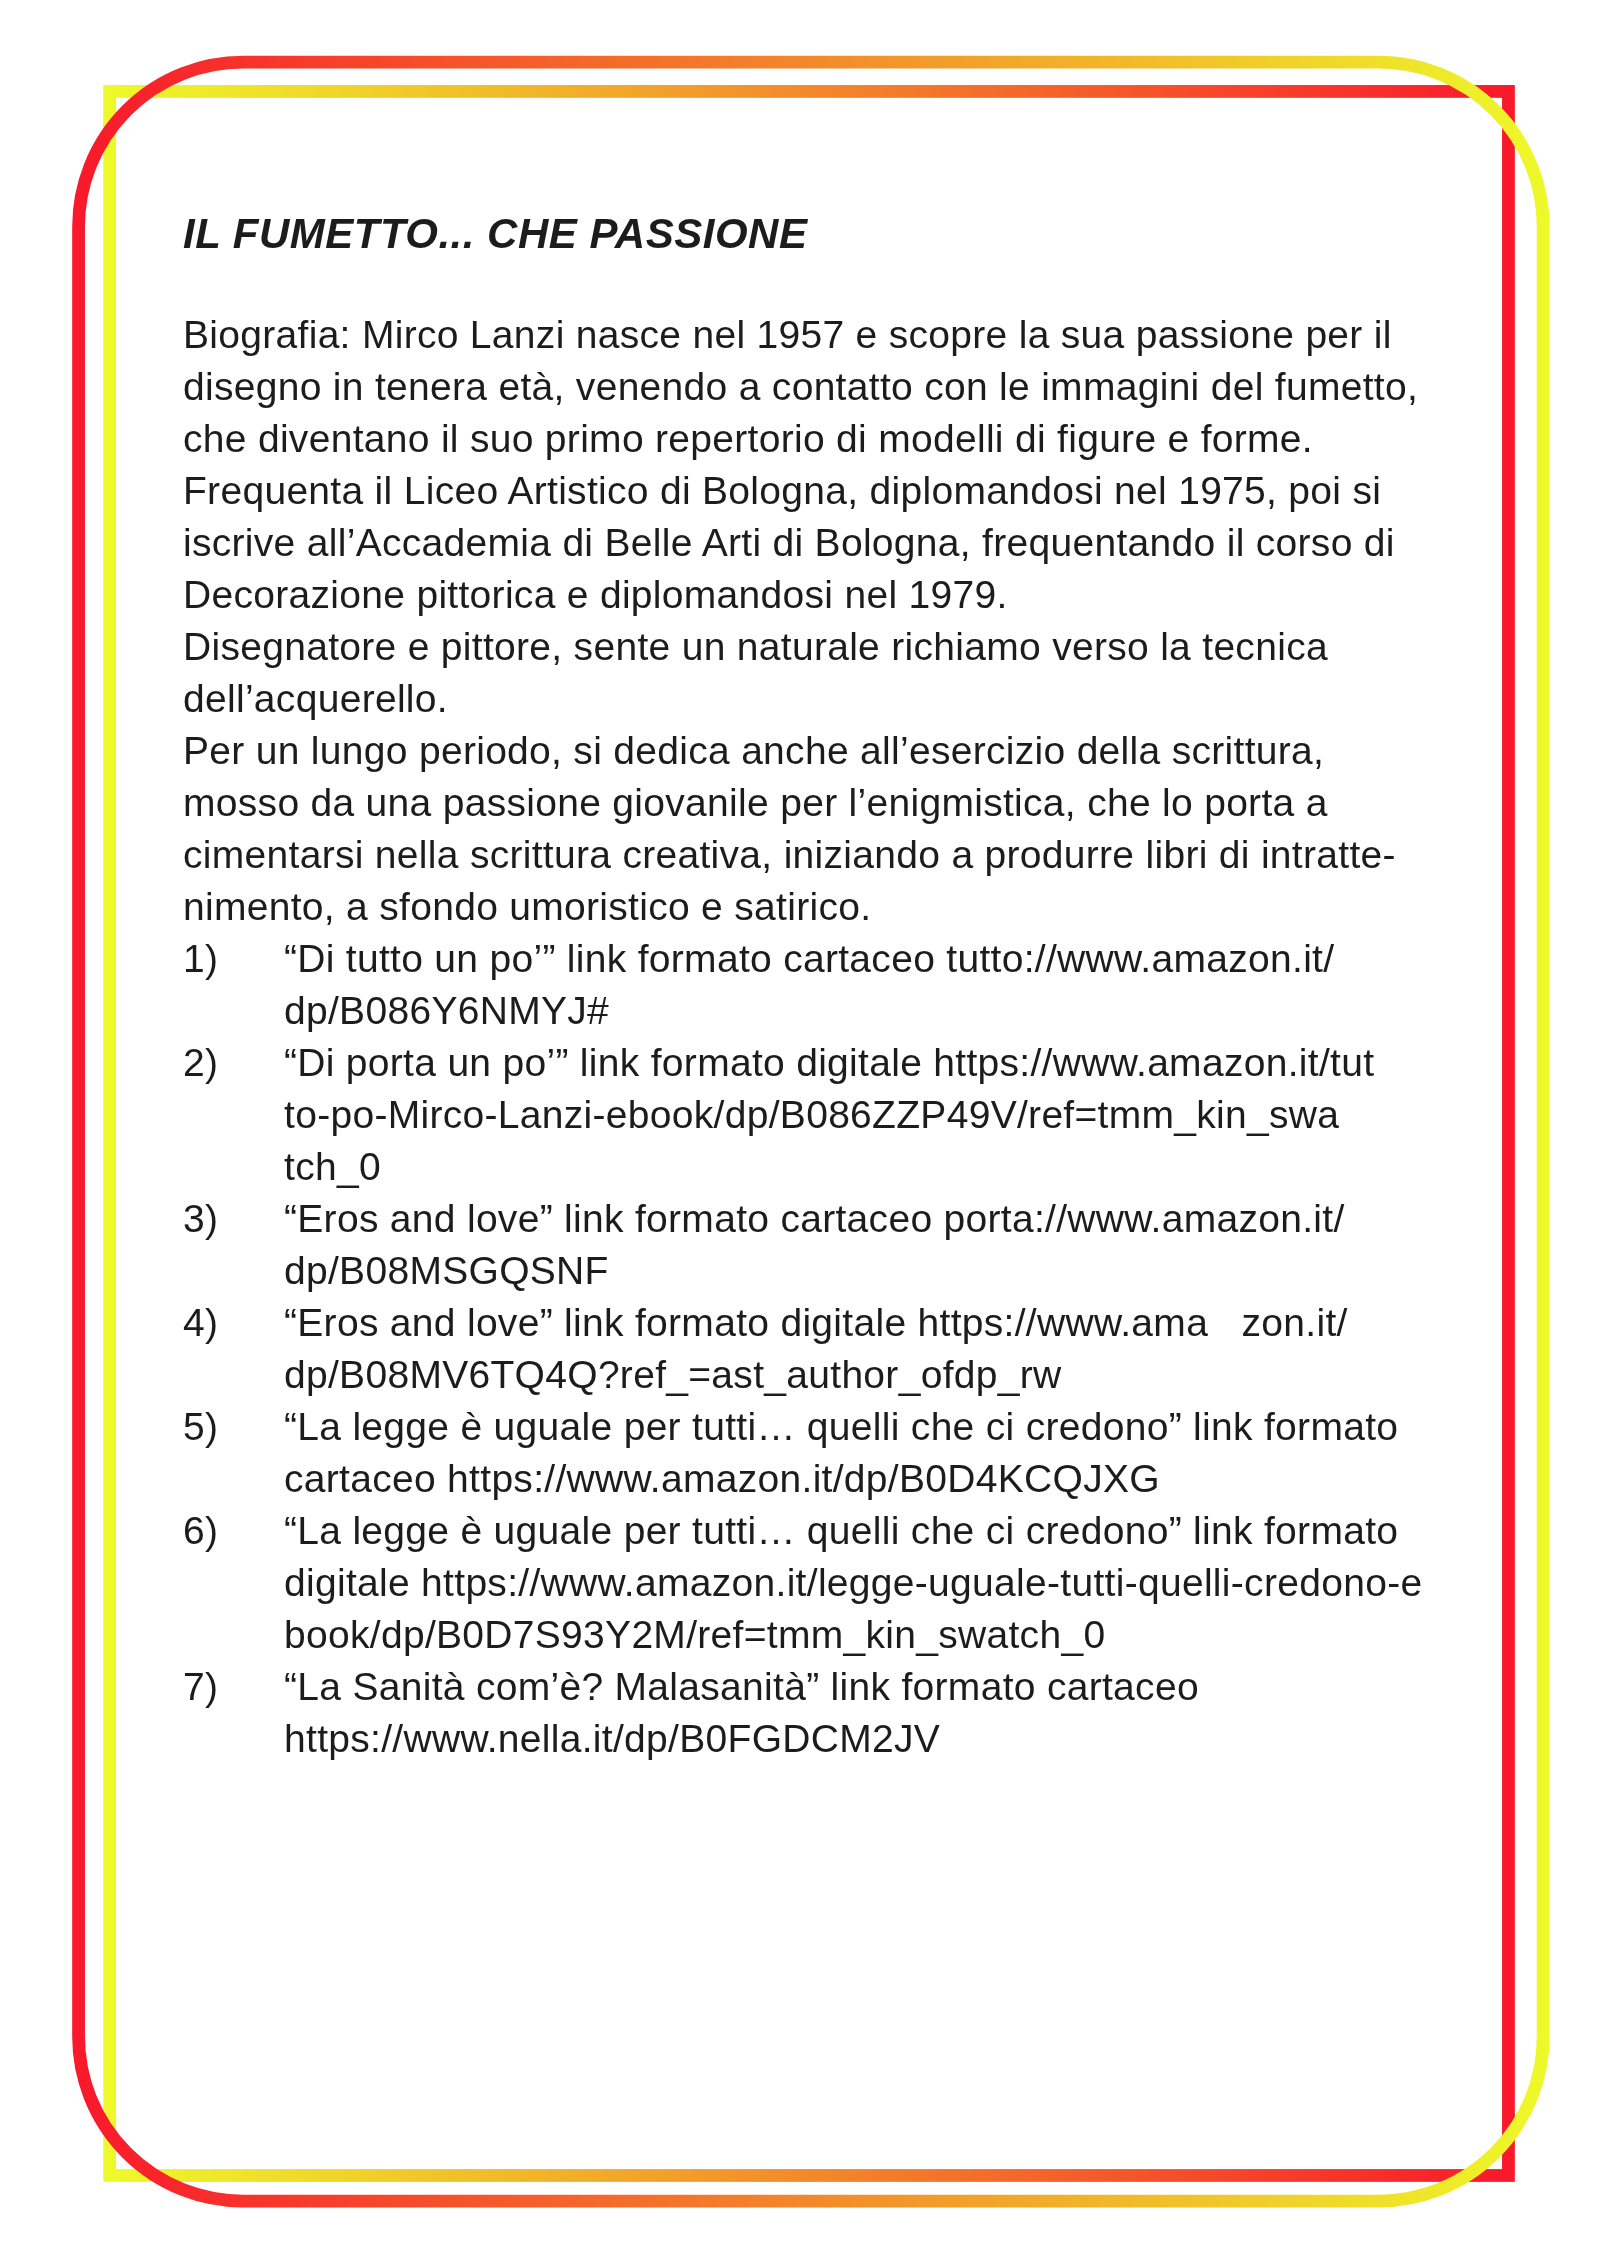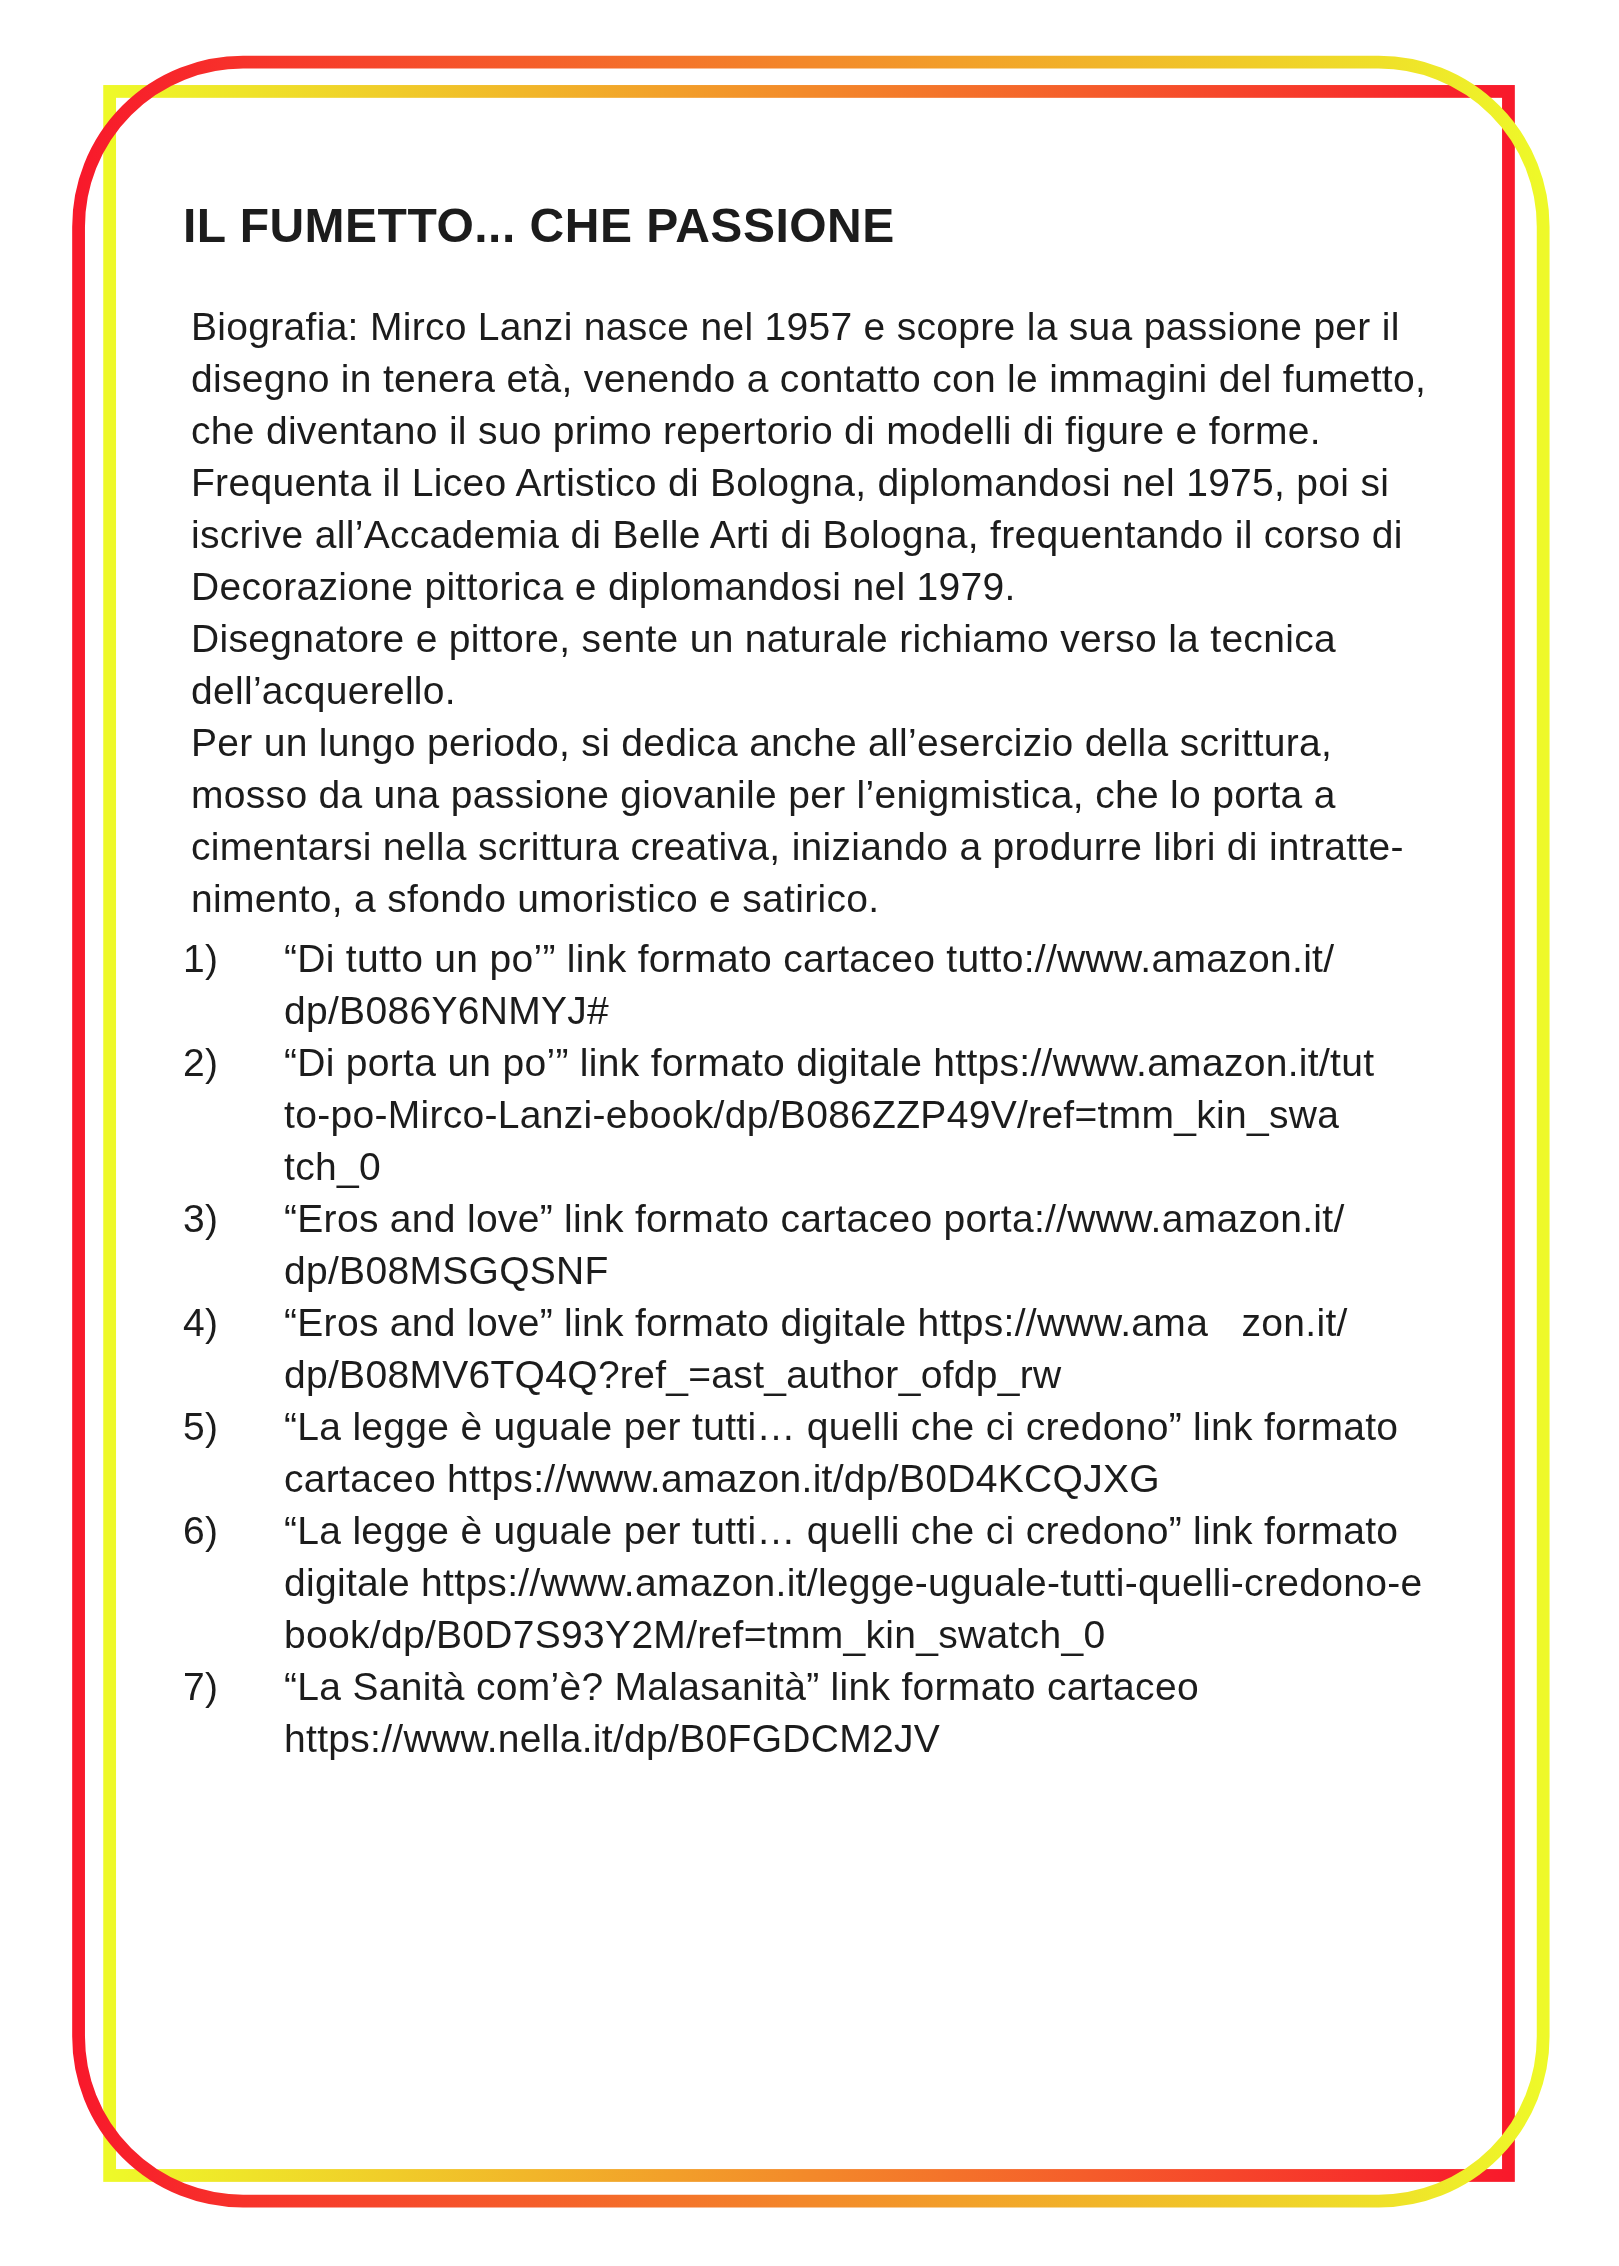--- a/index.html
+++ b/index.html
@@ -9,33 +9,34 @@
     width:1619px;height:2266px;
     background:#ffffff;
     overflow:hidden;
     font-family:"Liberation Sans",sans-serif;
     color:#1c1c1c;
     margin:0 auto;
   }
   .frame{position:absolute;left:0;top:0;width:1619px;height:2266px;display:block;}
   .content{position:absolute;left:183px;top:199px;width:1279px;}
   .doc-title{
-    font-size:48px;
+    font-size:42px;
     line-height:53px;
     font-weight:700;
     letter-spacing:0.5px;
-    margin:0 0 49px 0;
+    margin:8px 0 49px 0;
     white-space:pre-wrap;
+    font-style:italic;
   }
   .para{
     font-size:39px;
     line-height:52px;
     letter-spacing:0.3px;
     white-space:pre-wrap;
-    margin:8px;
+    margin:0;
   }
   .pub-intro{margin-top:58px;}
   .pub-list{margin:0;padding:0;list-style:none;font-size:39px;line-height:52px;letter-spacing:0.3px;}
   .pub-row{display:flex;align-items:flex-start;}
   .pub-num{flex:0 0 101px;width:101px;white-space:pre;}
   .pub-text{flex:1 1 auto;white-space:pre-wrap;}
 </style>
 </head>
 <body>
 

